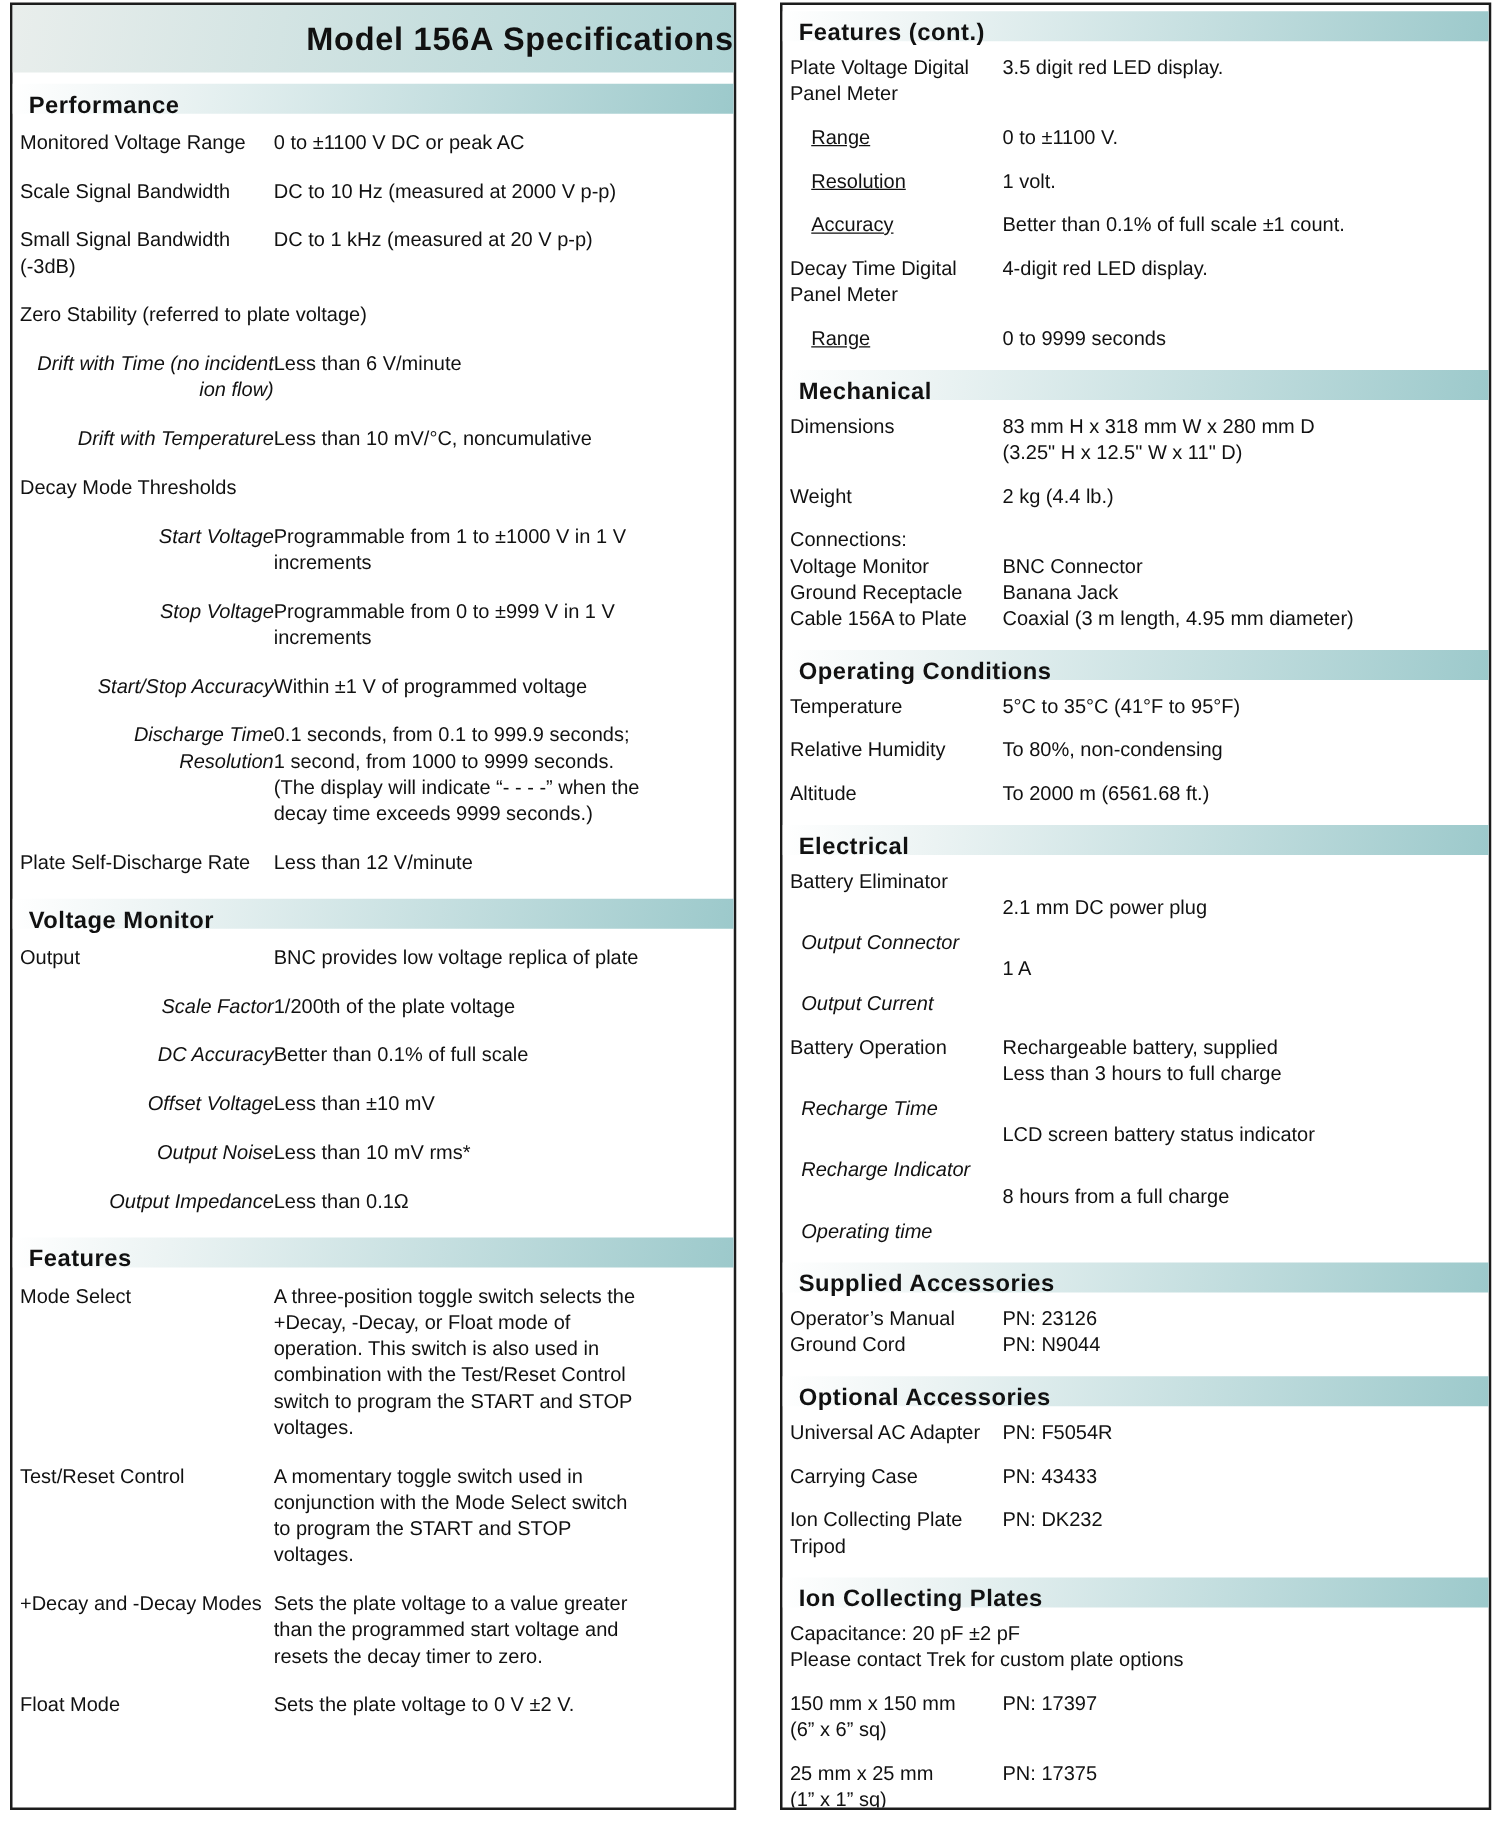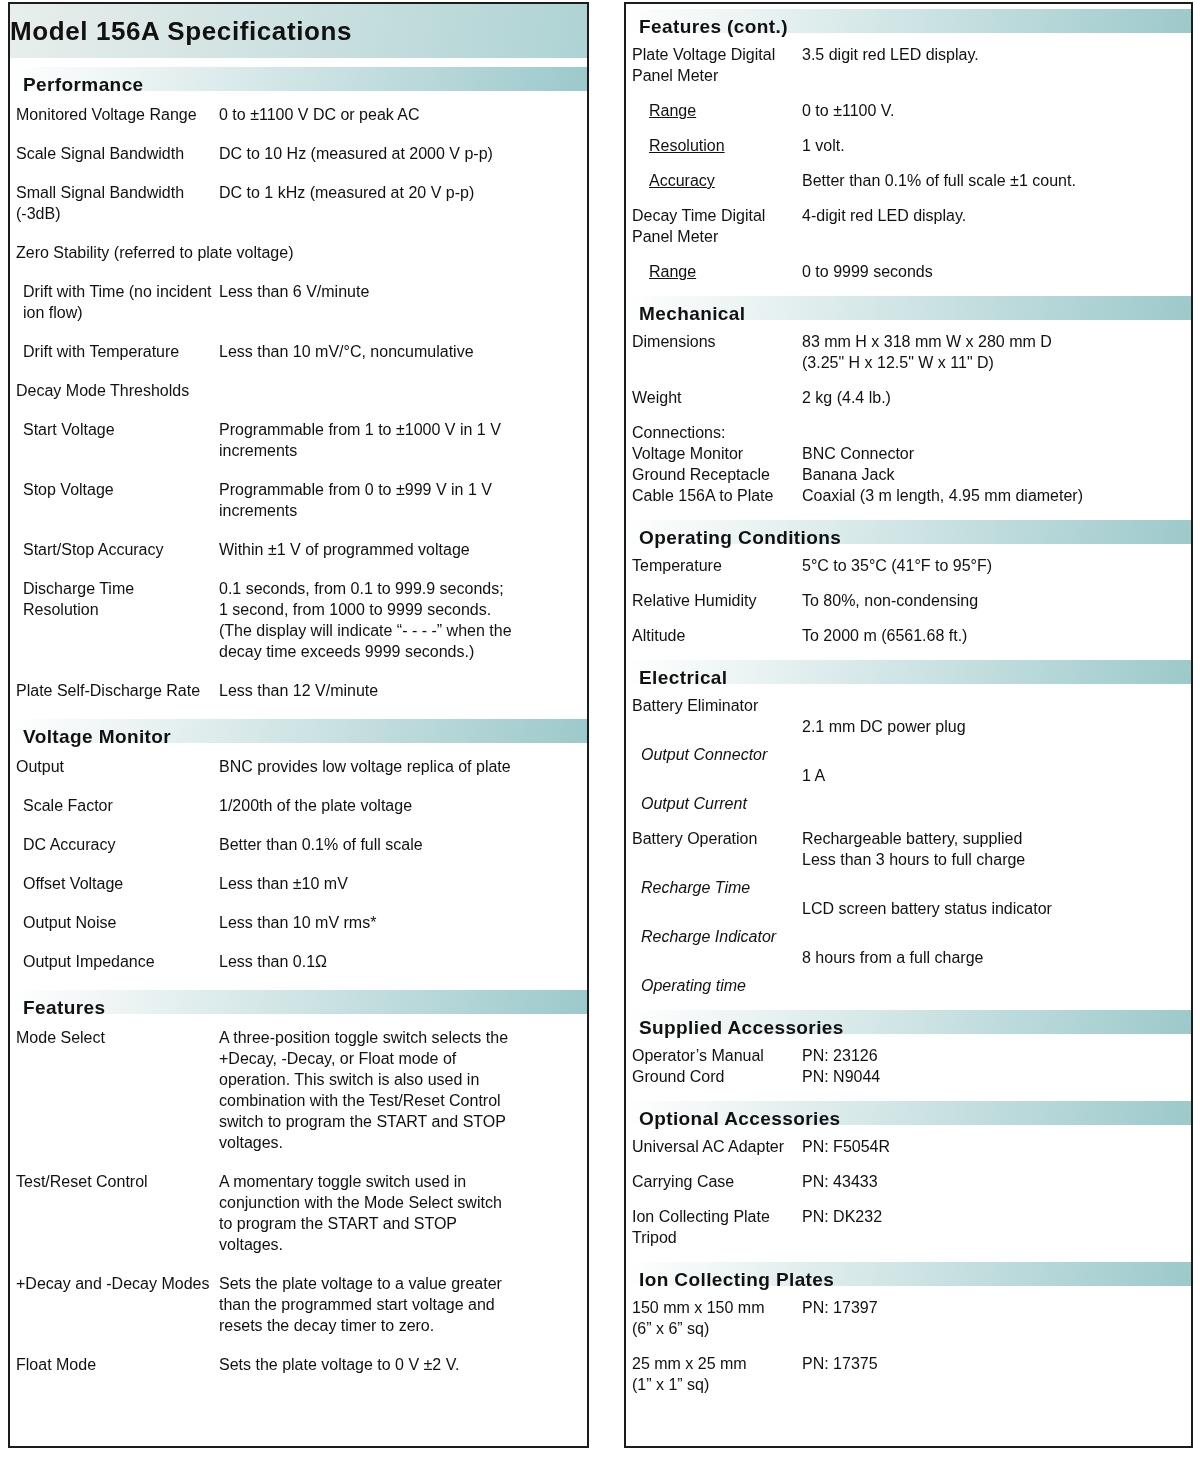--- a/index.html
+++ b/index.html
@@ -5,39 +5,39 @@
   html,body{margin:0;padding:0;}
   body{
     width:1200px;height:1461px;background:#ffffff;position:relative;
     font-family:"Liberation Sans","DejaVu Sans",sans-serif;
     color:var(--text,#111);
   }
   .box{position:absolute;top:2px;border:2px solid var(--border,#1c1c1c);background:#fff;box-sizing:border-box;overflow:hidden;}
   .col-left{left:8px;width:581px;height:1446px;}
   .col-right{left:624px;width:569px;height:1446px;}
   .doc-title{
-    height:54px;line-height:54px;text-align:left;
+    height:54px;line-height:54px;text-align:right;
     font-size:26px;font-weight:bold;letter-spacing:0.6px;
     background:linear-gradient(100deg,var(--title-g1,#e9eeec) 0%,var(--title-g2,#aed3d4) 100%);
   }
   .sec-header{
     height:24px;line-height:36px;padding-left:13px;
     font-size:19px;font-weight:bold;letter-spacing:0.4px;
     background:linear-gradient(100deg,var(--hdr-g1,#ffffff) 0%,#edf4f4 20%,var(--hdr-g2,#9cc9cb) 100%);
   }
   .col-left .sec-header{margin:9px 0 13px 0;}
   .col-right .sec-header{margin:6px 0 11px 0;}
   .col-right .sec-header:first-child{margin-top:5px;}
   .row{display:flex;align-items:flex-start;padding:0 8px 0 6px;font-size:16px;line-height:21px;}
   .col-left .row{margin-bottom:18px;}
   .col-right .row{margin-bottom:14px;}
   .row.tight{margin-bottom:0;}
   .label{flex:0 0 auto;width:203px;white-space:pre-line;box-sizing:border-box;}
   .col-right .label{width:170px;}
-  .label.italic{padding-left:7px;}
+  .label.italic{font-style:italic;padding-left:7px;text-align:right;}
   .label.indent{padding-left:17px;text-decoration:underline;}
   .label.indent-italic{font-style:italic;padding-left:9px;margin-top:28px;}
   .row.full .label{width:auto;flex:1;}
   .value{flex:1;white-space:pre-line;padding-right:2px;}
 </style>
 </head>
 <body style="--border: #1c1c1c; --text: #111111; --title-g1: #e9eeec; --title-g2: #aed3d4; --hdr-g1: #ffffff; --hdr-g2: #9cc9cb;">
 
 <div class="box col-left">
   <div class="doc-title">Model 156A Specifications</div>
@@ -264,20 +264,24 @@
       <div class="row">
         <div class="label">Carrying Case</div>
         <div class="value">PN: 43433</div>
       </div>
       <div class="row">
         <div class="label">Ion Collecting Plate
 Tripod</div>
         <div class="value">PN: DK232</div>
       </div>
       <div class="sec-header">Ion Collecting Plates</div>
+      <div class="row full">
+        <div class="label">Capacitance: 20 pF ±2 pF
+Please contact Trek for custom plate options</div>
+      </div>
       <div class="row">
         <div class="label">150 mm x 150 mm
 (6” x 6” sq)</div>
         <div class="value">PN: 17397</div>
       </div>
       <div class="row">
         <div class="label">25 mm x 25 mm
 (1” x 1” sq)</div>
         <div class="value">PN: 17375</div>
       </div>

